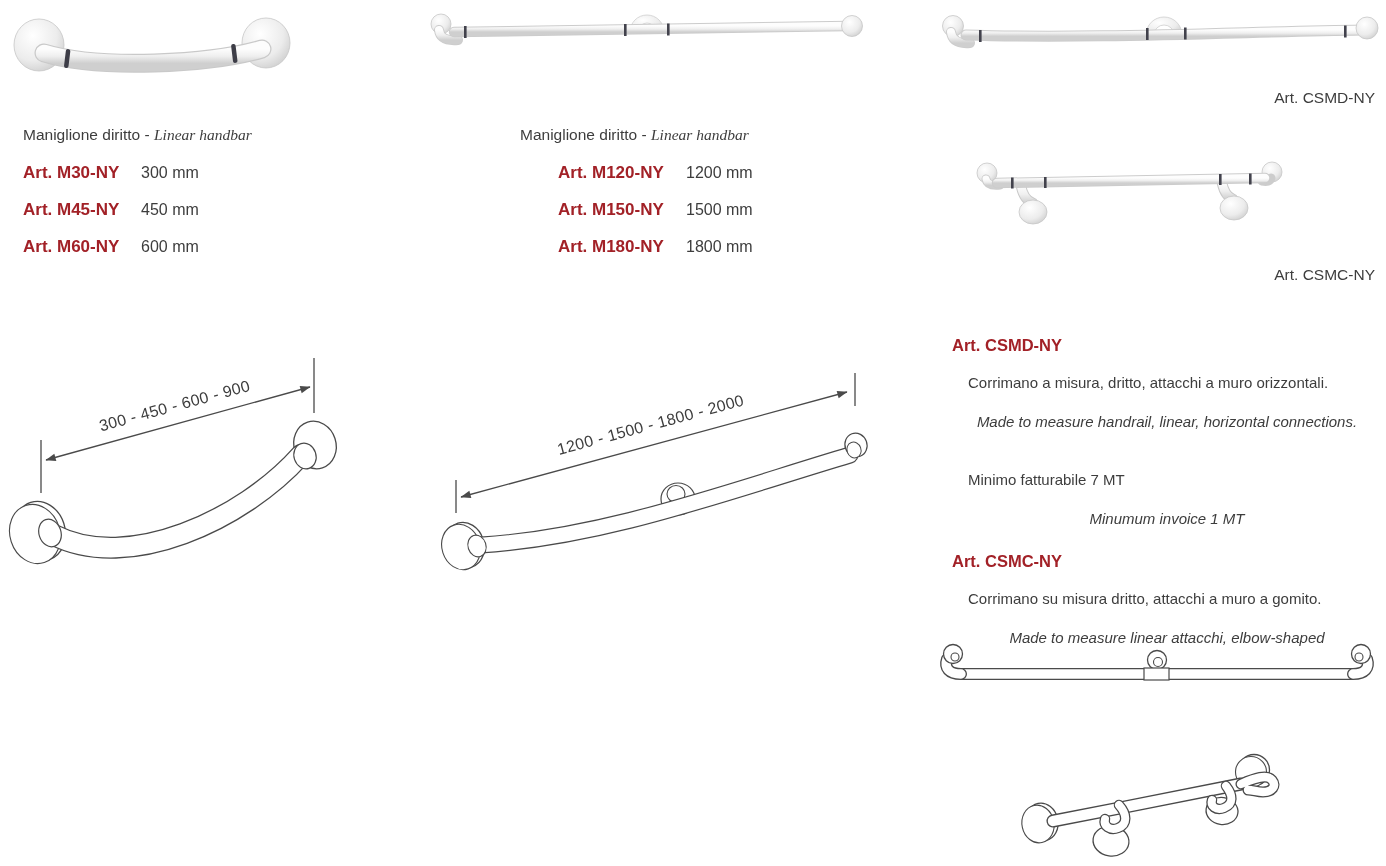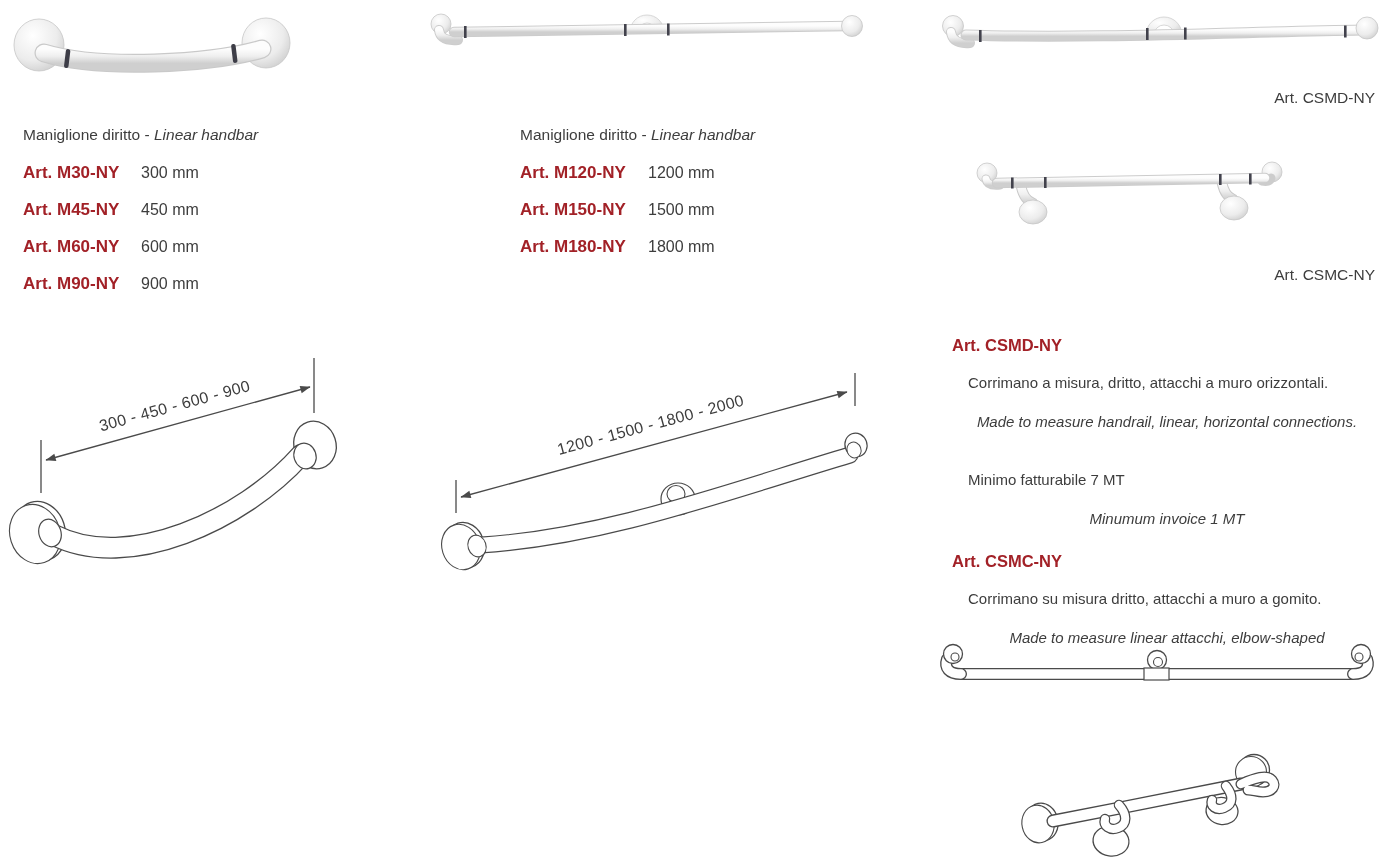--- a/index.html
+++ b/index.html
@@ -7,24 +7,24 @@
     --ink:#3d3d3d;
     --line:#4a4a4a;
   }
   html,body{margin:0;padding:0;background:#fff;}
   body{
     width:1386px;height:866px;position:relative;overflow:hidden;
     font-family:"Liberation Sans", sans-serif;color:var(--ink);
   }
   .abs{position:absolute;}
   .heading{font-size:15.5px;color:var(--ink);white-space:nowrap;}
-  .heading .it{font-style:italic;}
+  .heading .it{font-style:italic;font-family:Liberation Serif, serif;}
   .products .product-row{height:36.8px;display:flex;align-items:center;}
   .products .art{color:var(--red);font-weight:bold;font-size:17px;width:118px;white-space:nowrap;}
-  .products.col-mid .art{width:128px;}
+  .products.col-mid .art{width:128px;margin-left:38px;}
   .products .size{font-size:16px;color:var(--ink);white-space:nowrap;}
   .photo-label{font-size:15.5px;color:var(--ink);width:215px;text-align:right;white-space:nowrap;}
   .rt{width:430px;}
   .rt .rt-title{margin:0 0 5px 0;font-size:16.5px;font-weight:bold;color:var(--red);white-space:nowrap;}
   .rt p{margin:16px;font-size:15px;line-height:23px;white-space:nowrap;}
   .rt .em{font-style:italic;text-align:center;}
   .rt .gap-invoice{margin-top:35px;}
   .rt .rt-title.t2{margin-top:22px;}
   svg text{font-family:"Liberation Sans", sans-serif;fill:var(--ink);}
   svg .dim{font-size:16px;letter-spacing:0.3px;}
@@ -69,24 +69,20 @@
     <span class="size">300 mm</span>
   </div>
   <div class="product-row">
     <span class="art">Art. M45-NY</span>
     <span class="size">450 mm</span>
   </div>
   <div class="product-row">
     <span class="art">Art. M60-NY</span>
     <span class="size">600 mm</span>
   </div>
-  <div class="product-row">
-    <span class="art">Art. M90-NY</span>
-    <span class="size">900 mm</span>
-  </div>
 </div>
 
 <svg class="abs" style="left:8px;top:345px" width="345" height="235" viewBox="0 0 345 235">
 
   <ellipse cx="32" cy="186" rx="25" ry="30" transform="rotate(-18 32 186)" fill="#fff" stroke="#4a4a4a" stroke-width="1.3"></ellipse>
   <ellipse cx="27" cy="189" rx="25" ry="30" transform="rotate(-18 27 189)" fill="#fff" stroke="#4a4a4a" stroke-width="1.1"></ellipse>
 
   <ellipse cx="307" cy="100" rx="21" ry="24" transform="rotate(-18 307 100)" fill="#fff" stroke="#4a4a4a" stroke-width="1.3"></ellipse>
 
   <path d="M 46 190 C 120 228 235 175 293 110" fill="none" stroke="#4a4a4a" stroke-width="22" stroke-linecap="round"></path>

